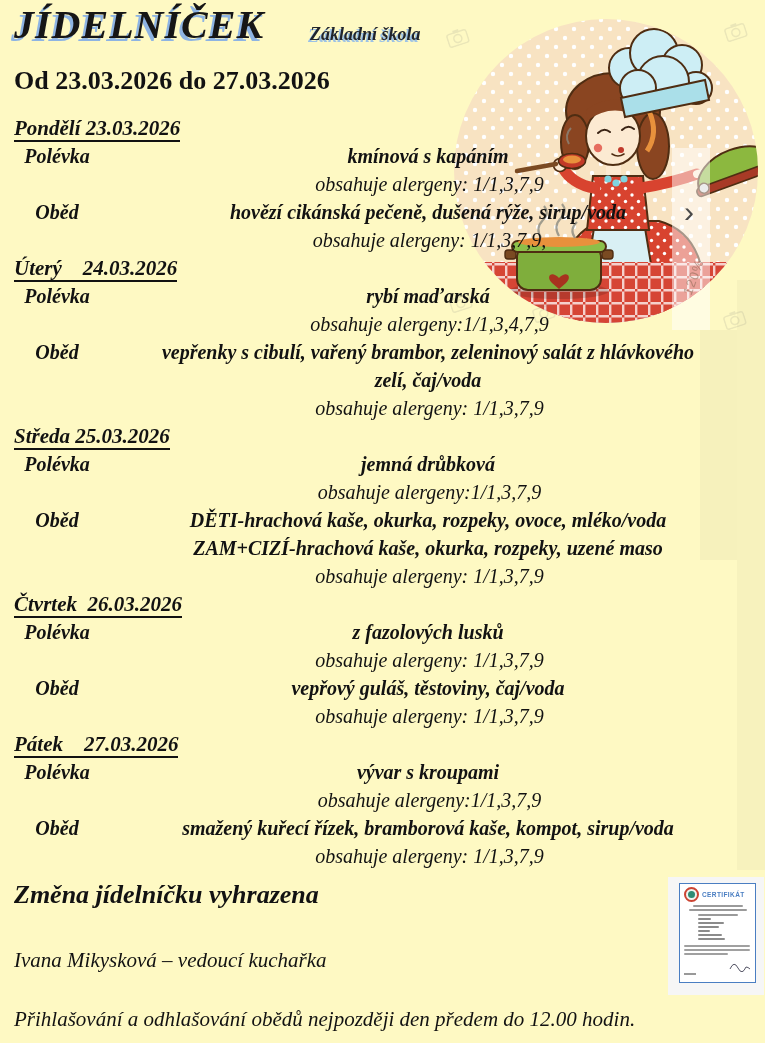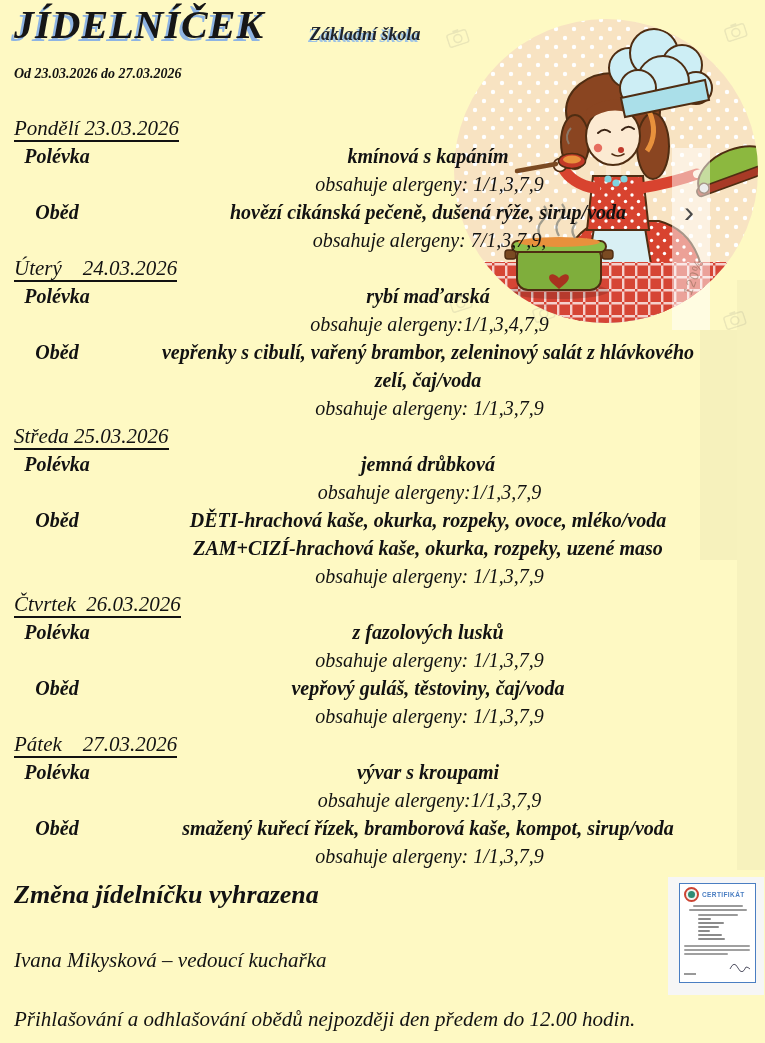--- a/index.html
+++ b/index.html
@@ -4,26 +4,26 @@
 <style>
   html,body{margin:0;padding:0;background:#fff;}
   .page{position:relative;width:765px;height:1043px;background:#fef9c3;overflow:hidden;
         font-family:"Liberation Serif","DejaVu Serif",serif;color:#121212;}
 
   
   .hdr-title{position:absolute;left:14px;top:1px;font-size:40px;font-weight:bold;font-style:italic;
              letter-spacing:1px;color:#161616;text-shadow:-3px 3px 0 #8eb4e3;z-index:3;}
   .hdr-sub{position:absolute;left:310px;top:24px;font-size:18px;font-weight:bold;font-style:italic;
            color:#20242c;text-shadow:-2px 2px 0 #9cc2e6;z-index:3;}
-  .date-range{position:absolute;left:14px;top:66px;font-size:14px;font-weight:bold;font-style:italic;z-index:3;}
+  .date-range{position:absolute;left:14px;top:66px;font-size:26px;font-weight:bold;z-index:3;}
 
   
   .menu{position:absolute;left:14px;top:114px;width:742px;font-style:italic;font-size:20px;
         line-height:28px;z-index:3;}
-  .dt{font-weight:normal;font-size:21px;height:28px;}
+  .dt{font-weight:bold;font-size:21px;height:28px;}
   .dt .u{display:inline-block;border-bottom:2px solid #121212;white-space:pre;line-height:24px;}
   .row{display:flex;text-align:center;}
   .row .lbl{flex:none;width:86px;font-weight:bold;}
   .row .txt{flex:1;font-weight:bold;}
   .row.alg{padding-left:89px;font-style:italic;}
   .row.alg .txt{font-weight:normal;}
 
   
   .foot-head{position:absolute;left:14px;top:880px;font-size:26px;font-weight:bold;font-style:italic;z-index:3;}
   .staff1{position:absolute;left:14px;top:948px;font-size:21px;font-style:italic;z-index:3;}
@@ -198,21 +198,21 @@
           <span class="txt">kmínová s kapáním</span>
         </div>
       <div class="row alg">
           <span class="txt">obsahuje alergeny: 1/1,3,7,9</span>
         </div>
       <div class="row">
           <span class="lbl">Oběd</span>
           <span class="txt">hovězí cikánská pečeně, dušená rýže, sirup/voda</span>
         </div>
       <div class="row alg">
-          <span class="txt">obsahuje alergeny: 7/1,3,7,9,</span>
+          <span class="txt">obsahuje alergeny: 1/1,3,7,9,</span>
         </div>
     </div>
 
     <div class="day">
       <div class="dt"><span class="u">Úterý    24.03.2026</span></div>
       <div class="row">
           <span class="lbl">Polévka</span>
           <span class="txt">rybí maďarská</span>
         </div>
       <div class="row alg">

